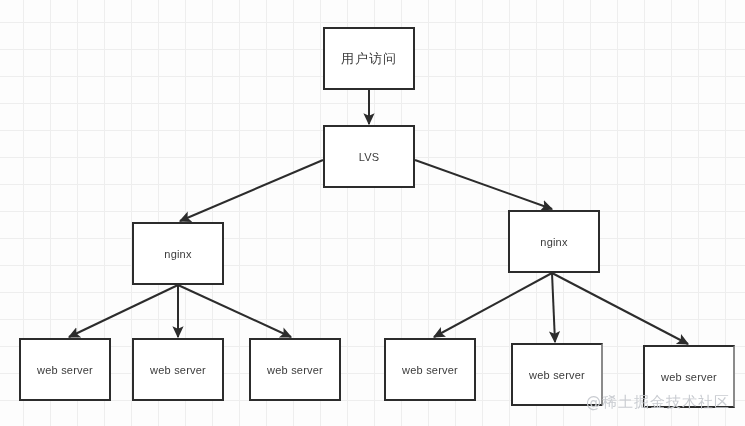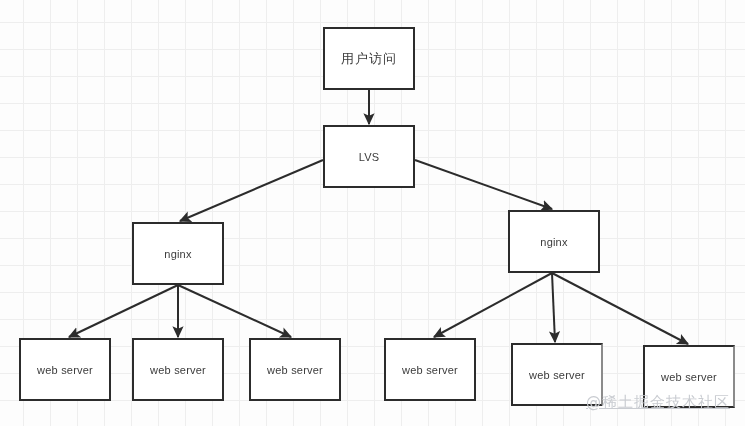--- a/index.html
+++ b/index.html
@@ -62,21 +62,20 @@
     position: absolute;
     left: 586px;
     top: 393px;
     font-size: 15px;
     color: #c9ccd1;
     letter-spacing: 1px;
     font-family: "DejaVu Sans", sans-serif;
     z-index: 3;
     white-space: nowrap;
     user-select: none;
-    text-decoration: underline;
   }
 </style>
 </head>
 <body>
 
 <div id="canvas">
 
   <svg id="edges" viewBox="0 0 745 426" width="745" height="426" xmlns="http://www.w3.org/2000/svg">
     <defs>
       <marker id="arrowhead" markerWidth="7" markerHeight="7" refX="5.4" refY="3" orient="auto" markerUnits="strokeWidth">

